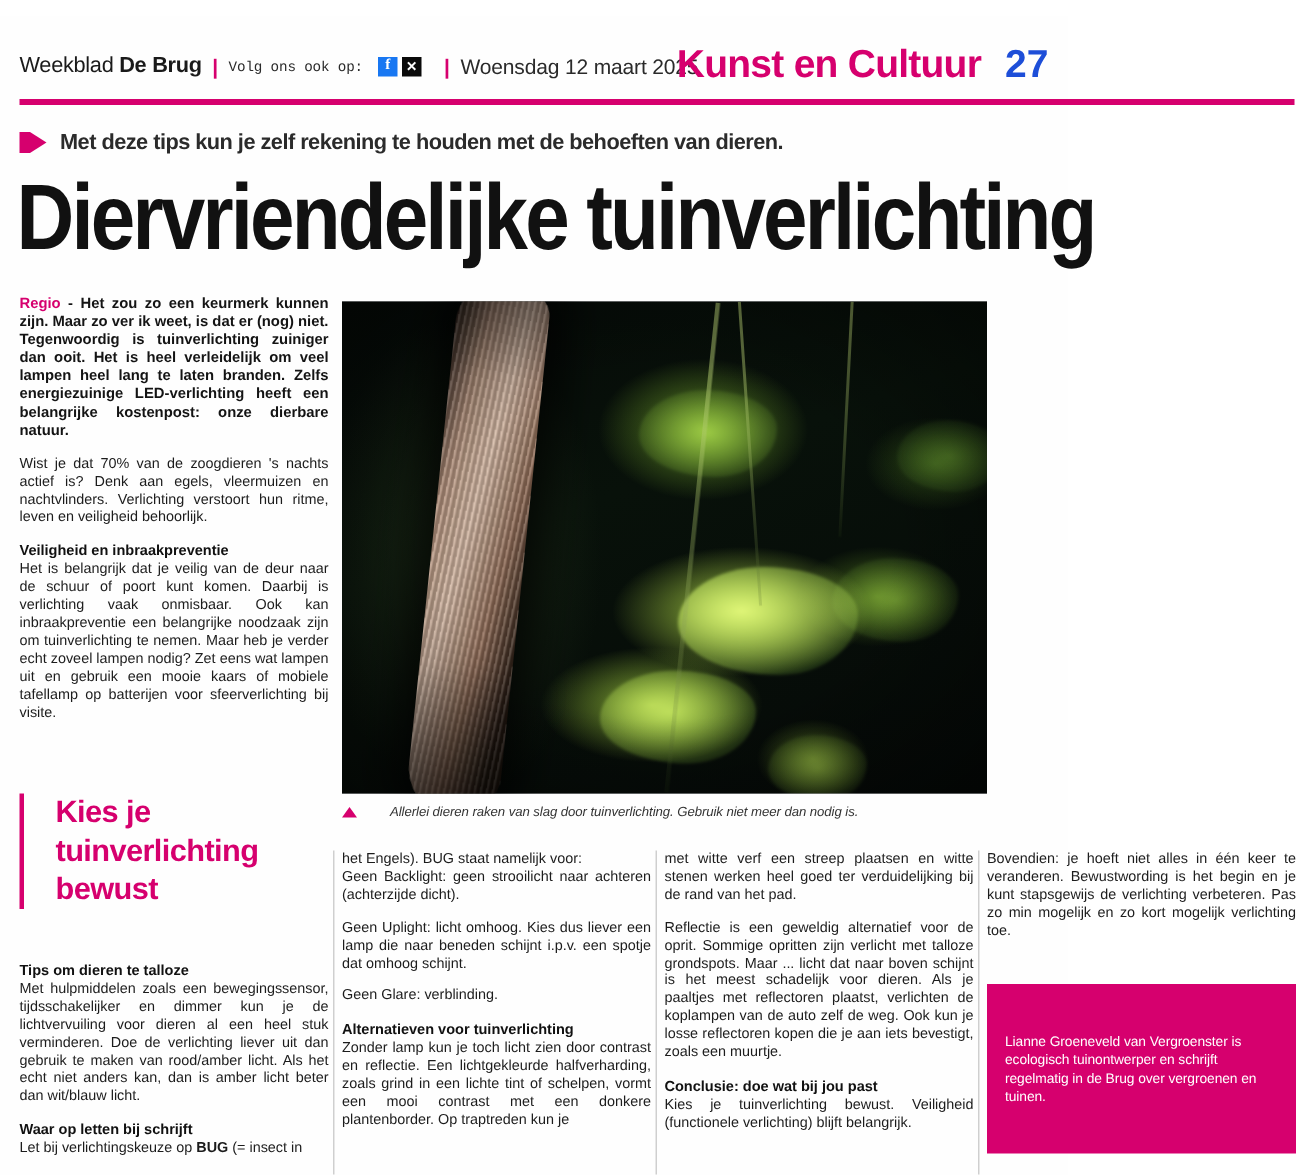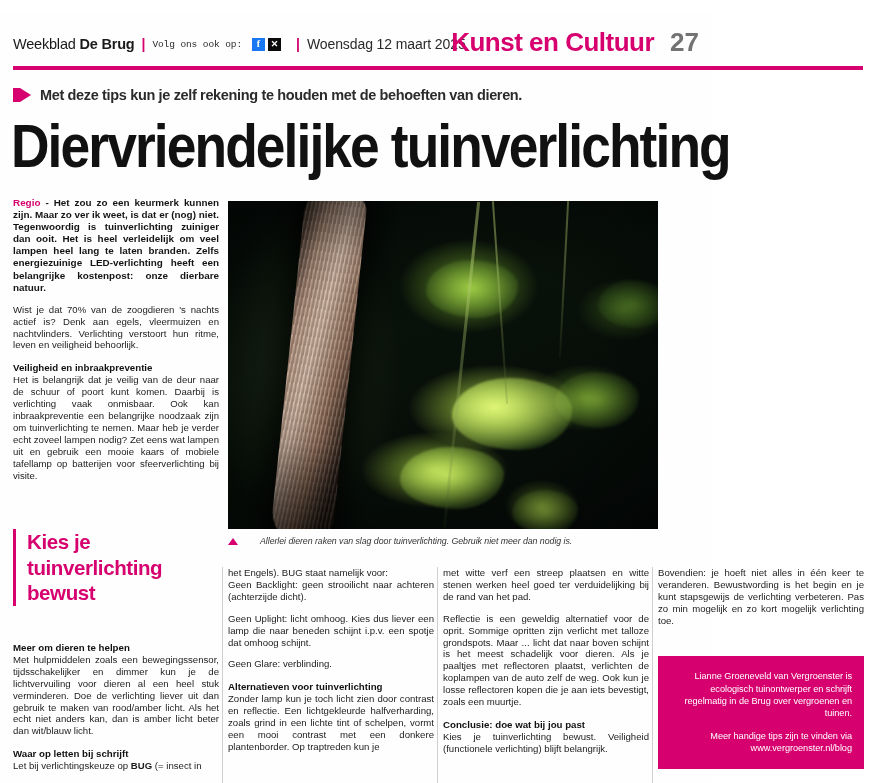--- a/index.html
+++ b/index.html
@@ -58,21 +58,21 @@
   .mh-right {
     position: absolute;
     right: 13px; top: 16px;
     display: flex; align-items: flex-end; gap: 16px;
   }
   .mh-section {
     font-size: 26px; font-weight: 700; color: #d6006e;
     letter-spacing: -0.5px;
   }
   .mh-pagenum {
-    font-size: 26px; font-weight: 700; color: #737373;
+    font-size: 26px; font-weight: 700; color: #1d4ed8;
   }
   .rule-pink {
     position: absolute;
     left: 13px; top: 55px;
     width: 850px; height: 4px;
     background: #d6006e;
   }
 
   
   .kicker {
@@ -123,21 +123,21 @@
   .sub-h {
     font-weight: 700; font-size: 9.7px; color: #111;
     margin-top: 11px; margin-bottom: 0px; text-align: left;
   }
 
   
   .pullbox {
     position: absolute;
     left: 13px; top: 518px;
     width: 206px;
-    display: flex; gap: 11px;
+    display: flex; gap: 21px;
   }
   .pull-bar { width: 3px; background: #d6006e; flex: 0 0 3px; }
   .pull-text {
     font-size: 20.5px; font-weight: 700; color: #d6006e;
     line-height: 25.5px; letter-spacing: -0.4px;
   }
 
   .col-1b { left: 13px; top: 631px; width: 206px; }
 
   .col-2 { left: 228px; top: 556px; width: 206px; }
@@ -237,21 +237,21 @@
   }
 
   
   .infobox {
     position: absolute;
     left: 658px; top: 645px;
     width: 206px; height: 113px;
     background: #d6006e;
     color: #fff;
     display: flex; flex-direction: column; justify-content: center; align-items: center;
-    text-align: right;
+    text-align: left;
     padding: 10px 12px;
   }
   .infobox p {
     font-size: 9.2px; line-height: 12.2px; letter-spacing: -0.05px;
   }
   .infobox .ib-gap { margin-top: 11px; }
 
   
   .dotted {
     position: absolute;
@@ -299,21 +299,21 @@
     <p class="sub-h">Veiligheid en inbraakpreventie</p>
     <p>Het is belangrijk dat je veilig van de deur naar de schuur of poort kunt komen. Daarbij is verlichting vaak onmisbaar. Ook kan inbraakpreventie een belangrijke noodzaak zijn om tuinverlichting te nemen. Maar heb je verder echt zoveel lampen nodig? Zet eens wat lampen uit en gebruik een mooie kaars of mobiele tafellamp op batterijen voor sfeerverlichting bij visite.</p>
   </div>
 
   <div class="pullbox">
     <div class="pull-bar"></div>
     <div class="pull-text">Kies je tuinverlichting bewust</div>
   </div>
 
   <div class="col col-1b">
-    <p class="sub-h" style="margin-top:0">Meer om dieren te helpen</p>
+    <p class="sub-h" style="margin-top:0">Tips om dieren te talloze</p>
     <p>Met hulpmiddelen zoals een bewegingssensor, tijdsschakelijker en dimmer kun je de lichtvervuiling voor dieren al een heel stuk verminderen. Doe de verlichting liever uit dan gebruik te maken van rood/amber licht. Als het echt niet anders kan, dan is amber licht beter dan wit/blauw licht.</p>
     <p class="sub-h">Waar op letten bij schrijft</p>
     <p><span>Let bij verlichtingskeuze op </span><b>BUG</b><span> (= insect in</span></p>
   </div>
 
   <div class="photo-wrap">
     <div class="photo"></div>
     <div class="trunk"></div>
     <div class="leaf" style="left:52%;top:54%;width:120px;height:72px;background:radial-gradient(ellipse at 35% 40%, rgba(176,219,76,0.95), rgba(86,134,36,0.25) 78%);"></div>
     <div class="leaf" style="left:40%;top:75%;width:104px;height:62px;background:radial-gradient(ellipse at 45% 45%, rgba(160,206,64,0.9), rgba(78,124,30,0.2) 78%);"></div>
@@ -351,17 +351,16 @@
 
   <div class="col col-3">
     <p>met witte verf een streep plaatsen en witte stenen werken heel goed ter verduidelijking bij de rand van het pad.</p>
     <p class="body-p">Reflectie is een geweldig alternatief voor de oprit. Sommige opritten zijn verlicht met talloze grondspots. Maar ... licht dat naar boven schijnt is het meest schadelijk voor dieren. Als je paaltjes met reflectoren plaatst, verlichten de koplampen van de auto zelf de weg. Ook kun je losse reflectoren kopen die je aan iets bevestigt, zoals een muurtje.</p>
     <p class="sub-h">Conclusie: doe wat bij jou past</p>
     <p>Kies je tuinverlichting bewust. Veiligheid (functionele verlichting) blijft belangrijk.</p>
   </div>
 
   <div class="infobox">
     <p>Lianne Groeneveld van Vergroenster is ecologisch tuinontwerper en schrijft regelmatig in de Brug over vergroenen en tuinen.</p>
-    <p class="ib-gap">Meer handige tips zijn te vinden via www.vergroenster.nl/blog</p>
   </div>
 
   <div class="dotted"></div>
 </div>
 
 </body></html>

